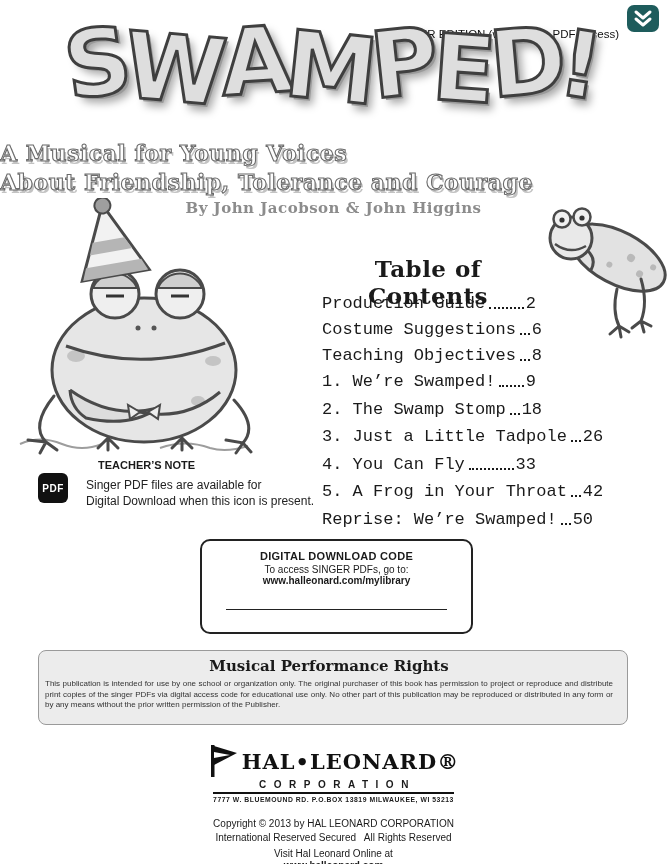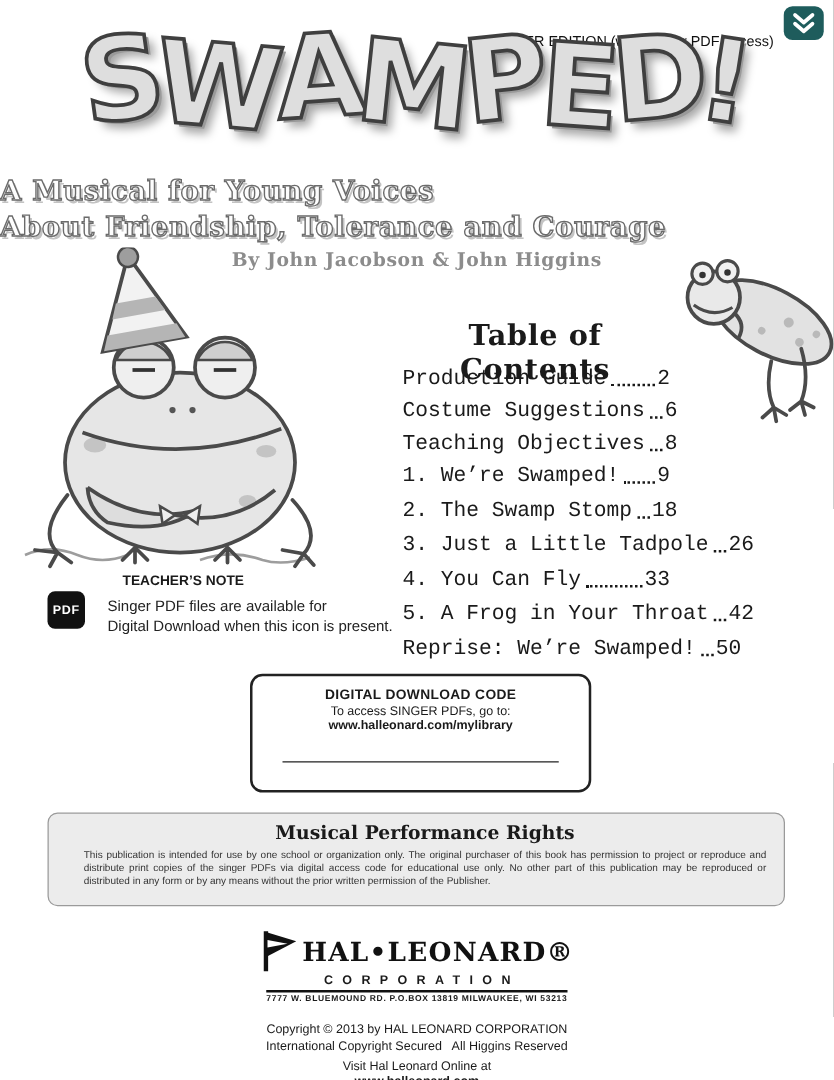--- a/index.html
+++ b/index.html
@@ -61,21 +61,21 @@
   
   .dl-box { position:absolute; top:539px; left:200px; width:273px; height:95px;
     border:2px solid #222; border-radius:10px; text-align:center; padding-top:9px; }
   .dl-title { font-size:11px; font-weight:bold; letter-spacing:.3px; }
   .dl-line1 { font-size:10px; margin-top:2px; }
   .dl-line2 { font-size:10px; font-weight:bold; }
   .code-line { position:absolute; left:24px; right:24px; bottom:22px; border-bottom:1.5px solid #222; }
 
   
   .rights-box { position:absolute; top:650px; left:38px; width:590px; height:75px;
-    background:#ececec; border:1px solid #9a9a9a; border-radius:8px; padding:6px 14px 0 28px; }
+    background:#ececec; border:1px solid #9a9a9a; border-radius:8px; padding:6px 14px 0 6px; }
   .rights-heading { text-align:center; font-family:"DejaVu Serif", serif; font-weight:bold; font-size:15px; margin-bottom:4px; }
   .rights-body { font-size:8px; line-height:10.5px; color:#333; text-align:justify; }
 
   
   .pub { position:absolute; top:744px; left:0; width:100%; display:flex; flex-direction:column; align-items:center; }
   .pub-row { display:flex; align-items:center; gap:4px; }
   .pub-name { font-family:"DejaVu Serif", serif; font-weight:bold; font-size:21px; letter-spacing:1px; color:#111; }
   .pub-sub { font-size:10px; font-weight:bold; letter-spacing:7.5px; margin:1px 0 2px 8px; }
   .pub-address { border-top:2px solid #111; padding-top:2px; font-size:6.8px; font-weight:bold; letter-spacing:.55px; }
 
@@ -239,21 +239,21 @@
         <polygon points="6,8 22,11 6,14" fill="#fff"></polygon>
       </svg>
       <span class="pub-name">HAL•LEONARD®</span>
     </div>
     <div class="pub-sub">CORPORATION</div>
     <div class="pub-address">7777 W. BLUEMOUND RD. P.O.BOX 13819 MILWAUKEE, WI 53213</div>
   </div>
 
   <div class="copyright">
     <div>Copyright © 2013 by HAL LEONARD CORPORATION</div>
-    <div class="prewrap">International Copyright Secured   All Higgins Reserved</div>
+    <div class="prewrap">International Reserved Secured   All Rights Reserved</div>
   </div>
 
   <div class="visit">
     <div>Visit Hal Leonard Online at</div>
     <div class="url">www.halleonard.com</div>
   </div>
 
 </div>
 
 </body></html>

